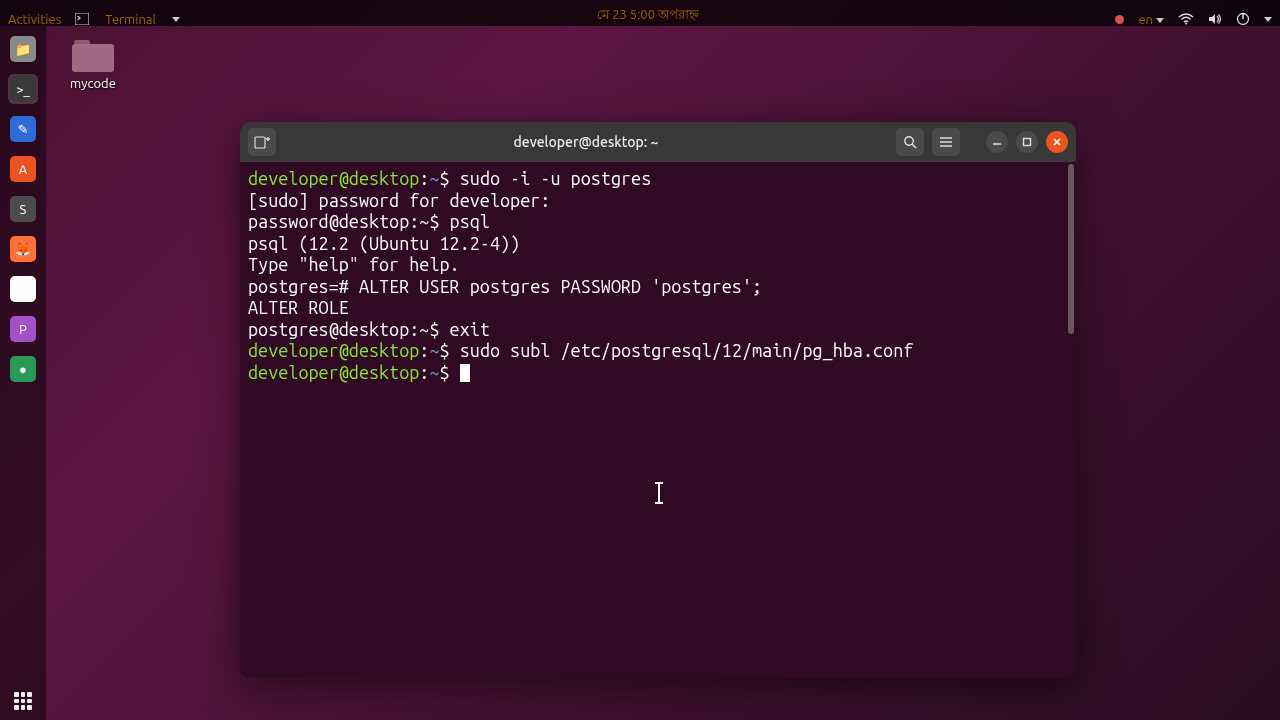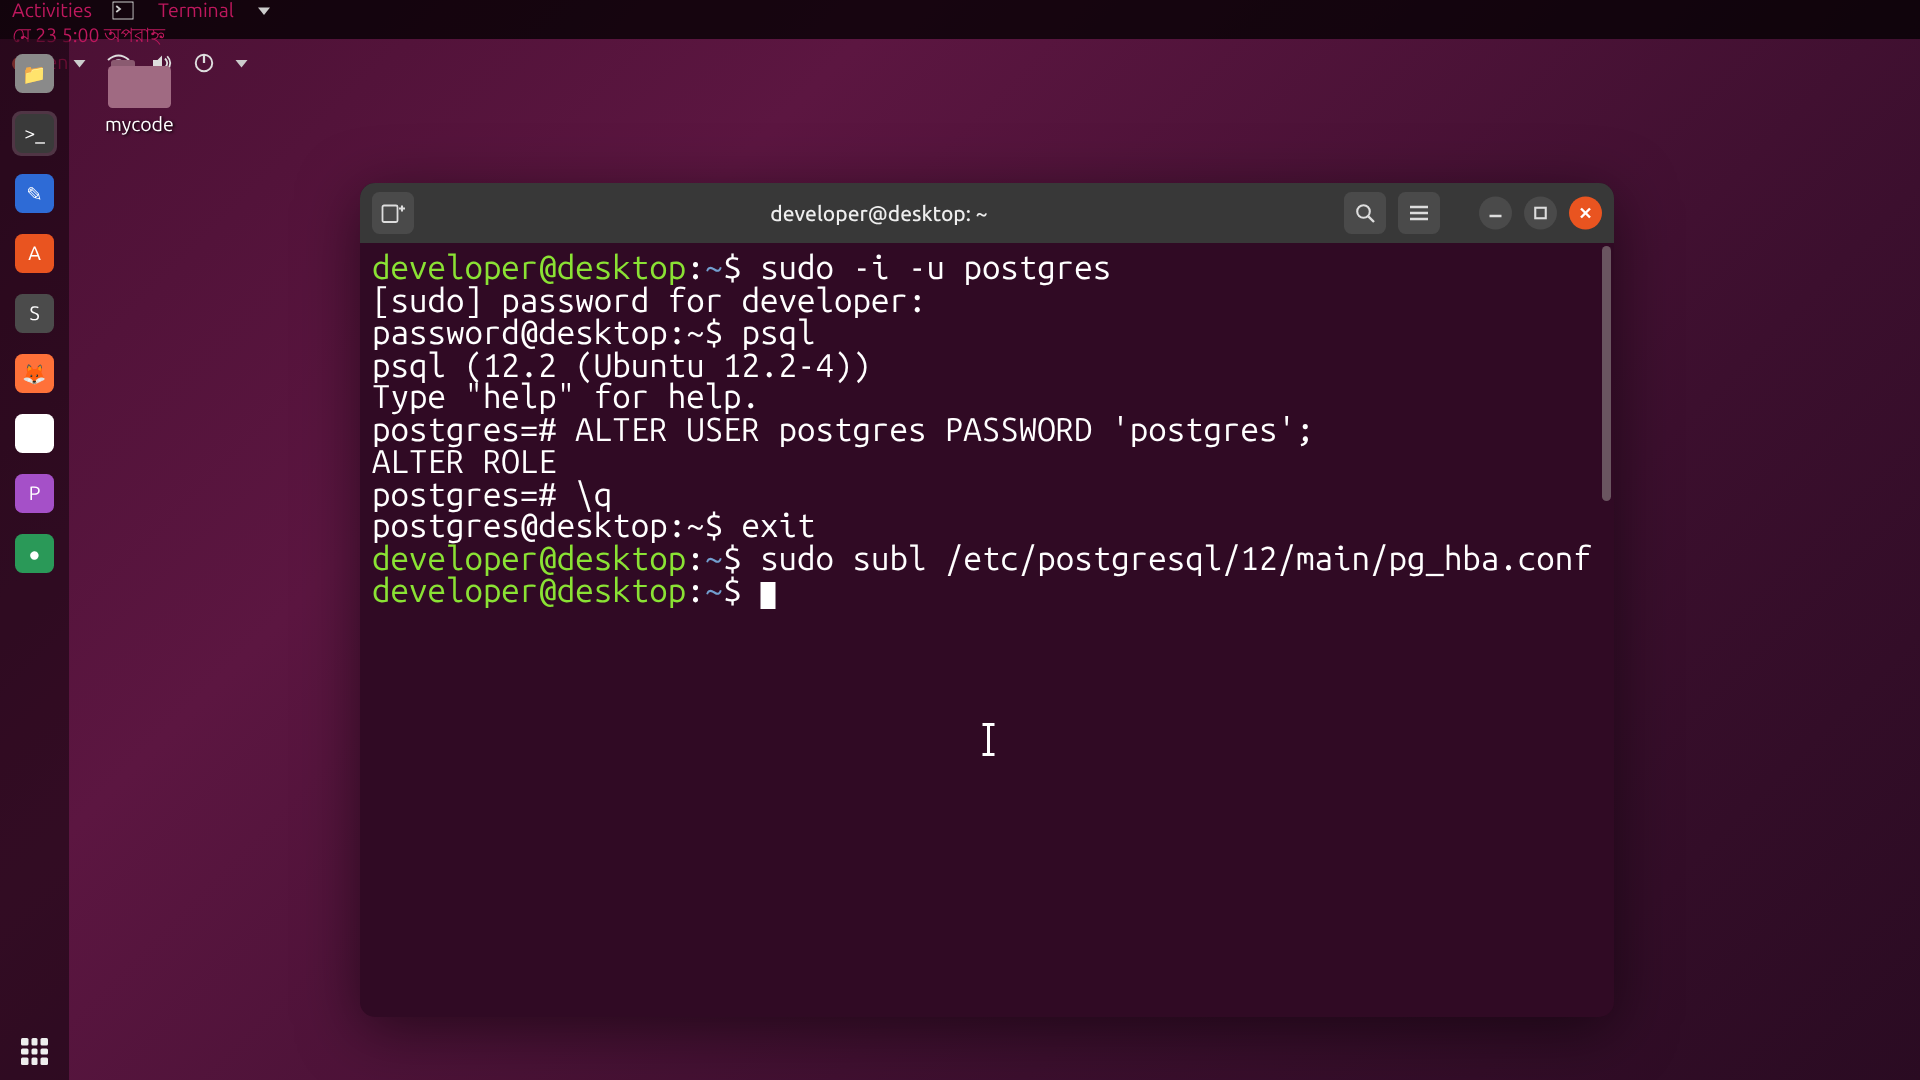--- a/index.html
+++ b/index.html
@@ -8,26 +8,25 @@
   background: linear-gradient(135deg, #4a1033 0%, #5c1641 30%, #3c0f2e 70%, #2a0b22 100%);
   font-family: Ubuntu, sans-serif;
   overflow: hidden;
   position: relative;
 }
 
 
 .topbar {
   height: 26px;
   background: rgba(0,0,0,0.75);
-  color: #be185d;
+  color: #a16207;
   display: flex;
-  align-items: flex-start;
+  align-items: flex-end;
   font-size: 13px;
   padding: 0 8px;
-  flex-direction: column;
 }
 .topbar .left { display: flex; align-items: center; gap: 14px; }
 .topbar .center { flex: 1; text-align: center; }
 .topbar .right { display: flex; align-items: center; gap: 14px; }
 .app-menu { display: flex; align-items: center; gap: 16px; }
 .app-menu svg { display: block; }
 .dot { width: 9px; height: 9px; border-radius: 50%; background: #d94f4f; }
 .tri-down { width: 0; height: 0; border-left: 4px solid transparent; border-right: 4px solid transparent; border-top: 5px solid #ccc; }
 
 
@@ -120,21 +119,21 @@
   background: #4a4a4a;
   display: flex; align-items: center; justify-content: center;
   color: #ddd;
 }
 .winbtn.close { background: #e95420; color: #fff; }
 
 .term-body {
   flex: 1;
   padding: 6px 8px;
   font-family: "Ubuntu Mono", monospace;
-  font-size: 22px;
+  font-size: 18px;
   line-height: 21.5px;
   color: #fff;
   position: relative;
   overflow: hidden;
 }
 .term-line { white-space: pre; }
 .green { color: #8ae234; }
 .blue { color: #729fcf; }
 .scroll {
   position: absolute; right: 2px; top: 2px;
@@ -287,20 +286,19 @@
   </div>
   <div class="term-body" id="term-body">
       <div class="term-line"><span class="green">developer@desktop</span><span>:</span><span class="blue">~</span><span>$ </span><span>sudo -i -u postgres</span></div>
       <div class="term-line">[sudo] password for developer: </div>
       <div class="term-line">password@desktop:~$ psql</div>
       <div class="term-line">psql (12.2 (Ubuntu 12.2-4))</div>
       <div class="term-line">Type "help" for help.</div>
       <div class="term-line"></div>
       <div class="term-line">postgres=# ALTER USER postgres PASSWORD 'postgres';</div>
       <div class="term-line">ALTER ROLE</div>
-      <div class="term-line">postgres=# \q</div>
       <div class="term-line">postgres@desktop:~$ exit</div>
       <div class="term-line"><span class="green">developer@desktop</span><span>:</span><span class="blue">~</span><span>$ </span><span>sudo subl /etc/postgresql/12/main/pg_hba.conf</span></div>
       <div class="term-line"><span class="green">developer@desktop</span><span>:</span><span class="blue">~</span><span>$ </span><span></span><span class="block-cursor"></span></div>
     <div class="scroll"></div>
     <div class="text-cursor"></div>
   </div>
 </div>
 
 </body></html>

